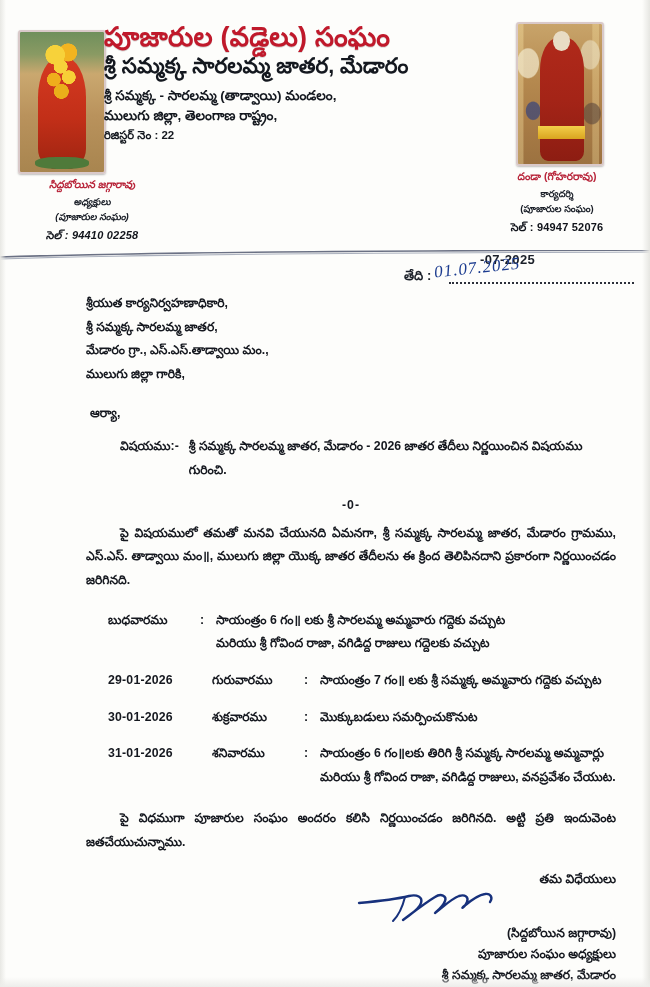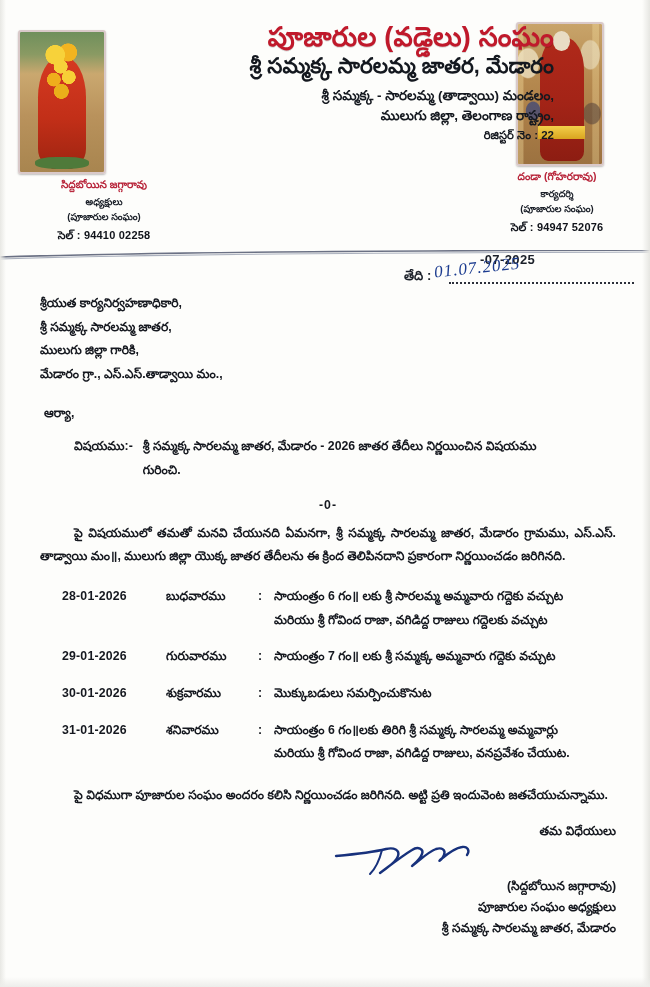--- a/index.html
+++ b/index.html
@@ -71,40 +71,40 @@
   .ph-right-band{
     position:absolute;left:24%;bottom:18%;width:56%;height:9%;
     background:linear-gradient(180deg,#f3cf4a,#d9a51f);
   }
   .ph-right-head{
     position:absolute;left:42%;top:5%;width:20%;height:14%;
     background:#e8dcc4;border-radius:50%;
   }
   
   .titles{
-    position:absolute;left:104px;right:96px;top:22px;text-align:right;padding-left:48px;
+    position:absolute;left:104px;right:96px;top:22px;text-align:left;
   }
   .t-org{
     color:#c0192b;font-weight:bold;font-size:27px;letter-spacing:.2px;
     line-height:1.12;margin:0 0 2px 0;
     text-shadow:0 1px 0 rgba(0,0,0,.15);
   }
   .t-jatara{
     color:#14181f;font-weight:bold;font-size:21.5px;line-height:1.2;
     margin:2px 0 6px 0;
   }
   .t-addr1,.t-addr2{
     color:#14181f;font-weight:bold;font-size:13.5px;line-height:1.45;margin:0;
   }
   .t-reg{
     color:#14181f;font-weight:bold;font-size:11.5px;margin:4px 0 0 0;
   }
   
   .officer{position:absolute;text-align:center;font-size:9.5px;line-height:1.55;}
-  .officer-left{left:16px;top:176px;width:176px;}
+  .officer-left{left:4px;top:176px;width:176px;font-style:italic;}
   .officer-right{left:468px;top:168px;width:178px;}
   .off-name{color:#b8253a;font-weight:bold;font-size:10.5px;margin-bottom:3px;}
   .off-role,.off-org{color:#1a1f28;font-weight:bold;}
   .off-cell{color:#10131a;font-weight:bold;font-size:11px;margin-top:2px;letter-spacing:.2px;}
   
   .rule{
     position:absolute;left:0;right:0;top:250px;height:10px;
   }
   .rule svg{display:block;width:100%;height:10px;}
   
@@ -121,21 +121,21 @@
   }
   .date-hand{
     position:absolute;left:30px;top:-10px;
     font-family:"Liberation Serif","DejaVu Serif",serif;
     font-size:17px;color:#1b3b8f;font-style:italic;
     transform:rotate(-6deg);letter-spacing:1px;white-space:nowrap;
   }
   
   .body{
     position:absolute;left:0;right:0;top:292px;bottom:0;
-    padding:0 34px 0 40px;
+    padding:0 34px 0 86px;
     font-size:12.3px;color:#15181f;line-height:1.92;
   }
   .addressee p{margin:0;font-weight:bold;}
   .salute{margin:16px 0 0 4px;font-weight:bold;}
   .subject{
     display:flex;gap:10px;margin:9px 0 12px 34px;font-weight:bold;
   }
   .subject-label{white-space:nowrap;}
   .subject-text{max-width:430px;}
   .divider{text-align:center;margin:8px 0 4px 0;font-weight:bold;letter-spacing:1px;}
@@ -227,38 +227,37 @@
       <span class="date-dots"></span>
       <span class="date-hand">01.07.2025</span>
     </div>
   </div>
 
   <div class="body">
 
     <div class="addressee">
       <p>శ్రీయుత కార్యనిర్వహణాధికారి,</p>
       <p>శ్రీ సమ్మక్క సారలమ్మ జాతర,</p>
+      <p>మేడారం గ్రా., ఎస్.ఎస్.తాడ్వాయి మం.,</p>
       <p>ములుగు జిల్లా గారికి,</p>
-      <p>మేడారం గ్రా., ఎస్.ఎస్.తాడ్వాయి మం.,</p>
     </div>
 
     <div class="salute">ఆర్యా,</div>
 
     <div class="subject">
       <span class="subject-label">విషయము:-</span>
       <span class="subject-text">శ్రీ సమ్మక్క సారలమ్మ జాతర, మేడారం -  2026 జాతర తేదీలు నిర్ణయించిన విషయము గురించి.</span>
     </div>
 
     <div class="divider">-0-</div>
 
     <div class="intro">పై విషయములో తమతో మనవి చేయునది ఏమనగా, శ్రీ సమ్మక్క సారలమ్మ జాతర, మేడారం గ్రామము, ఎస్.ఎస్. తాడ్వాయి మం॥, ములుగు జిల్లా యొక్క జాతర  తేదీలను ఈ క్రింద తెలిపినదాని ప్రకారంగా నిర్ణయించడం జరిగినది.</div>
 
     <div class="schedule">
       <div class="srow">
-        <span class="s-date">28-01-2026</span>
         <span class="s-day">బుధవారము</span>
         <span class="s-colon">:</span>
         <span class="s-text">సాయంత్రం 6 గం॥ లకు శ్రీ సారలమ్మ అమ్మవారు గద్దెకు వచ్చుట మరియు శ్రీ గోవింద రాజా, వగిడిద్ద రాజులు గద్దెలకు వచ్చుట</span>
       </div>
       <div class="srow">
         <span class="s-date">29-01-2026</span>
         <span class="s-day">గురువారము</span>
         <span class="s-colon">:</span>
         <span class="s-text">సాయంత్రం 7 గం॥ లకు శ్రీ సమ్మక్క అమ్మవారు గద్దెకు వచ్చుట</span>
       </div>

